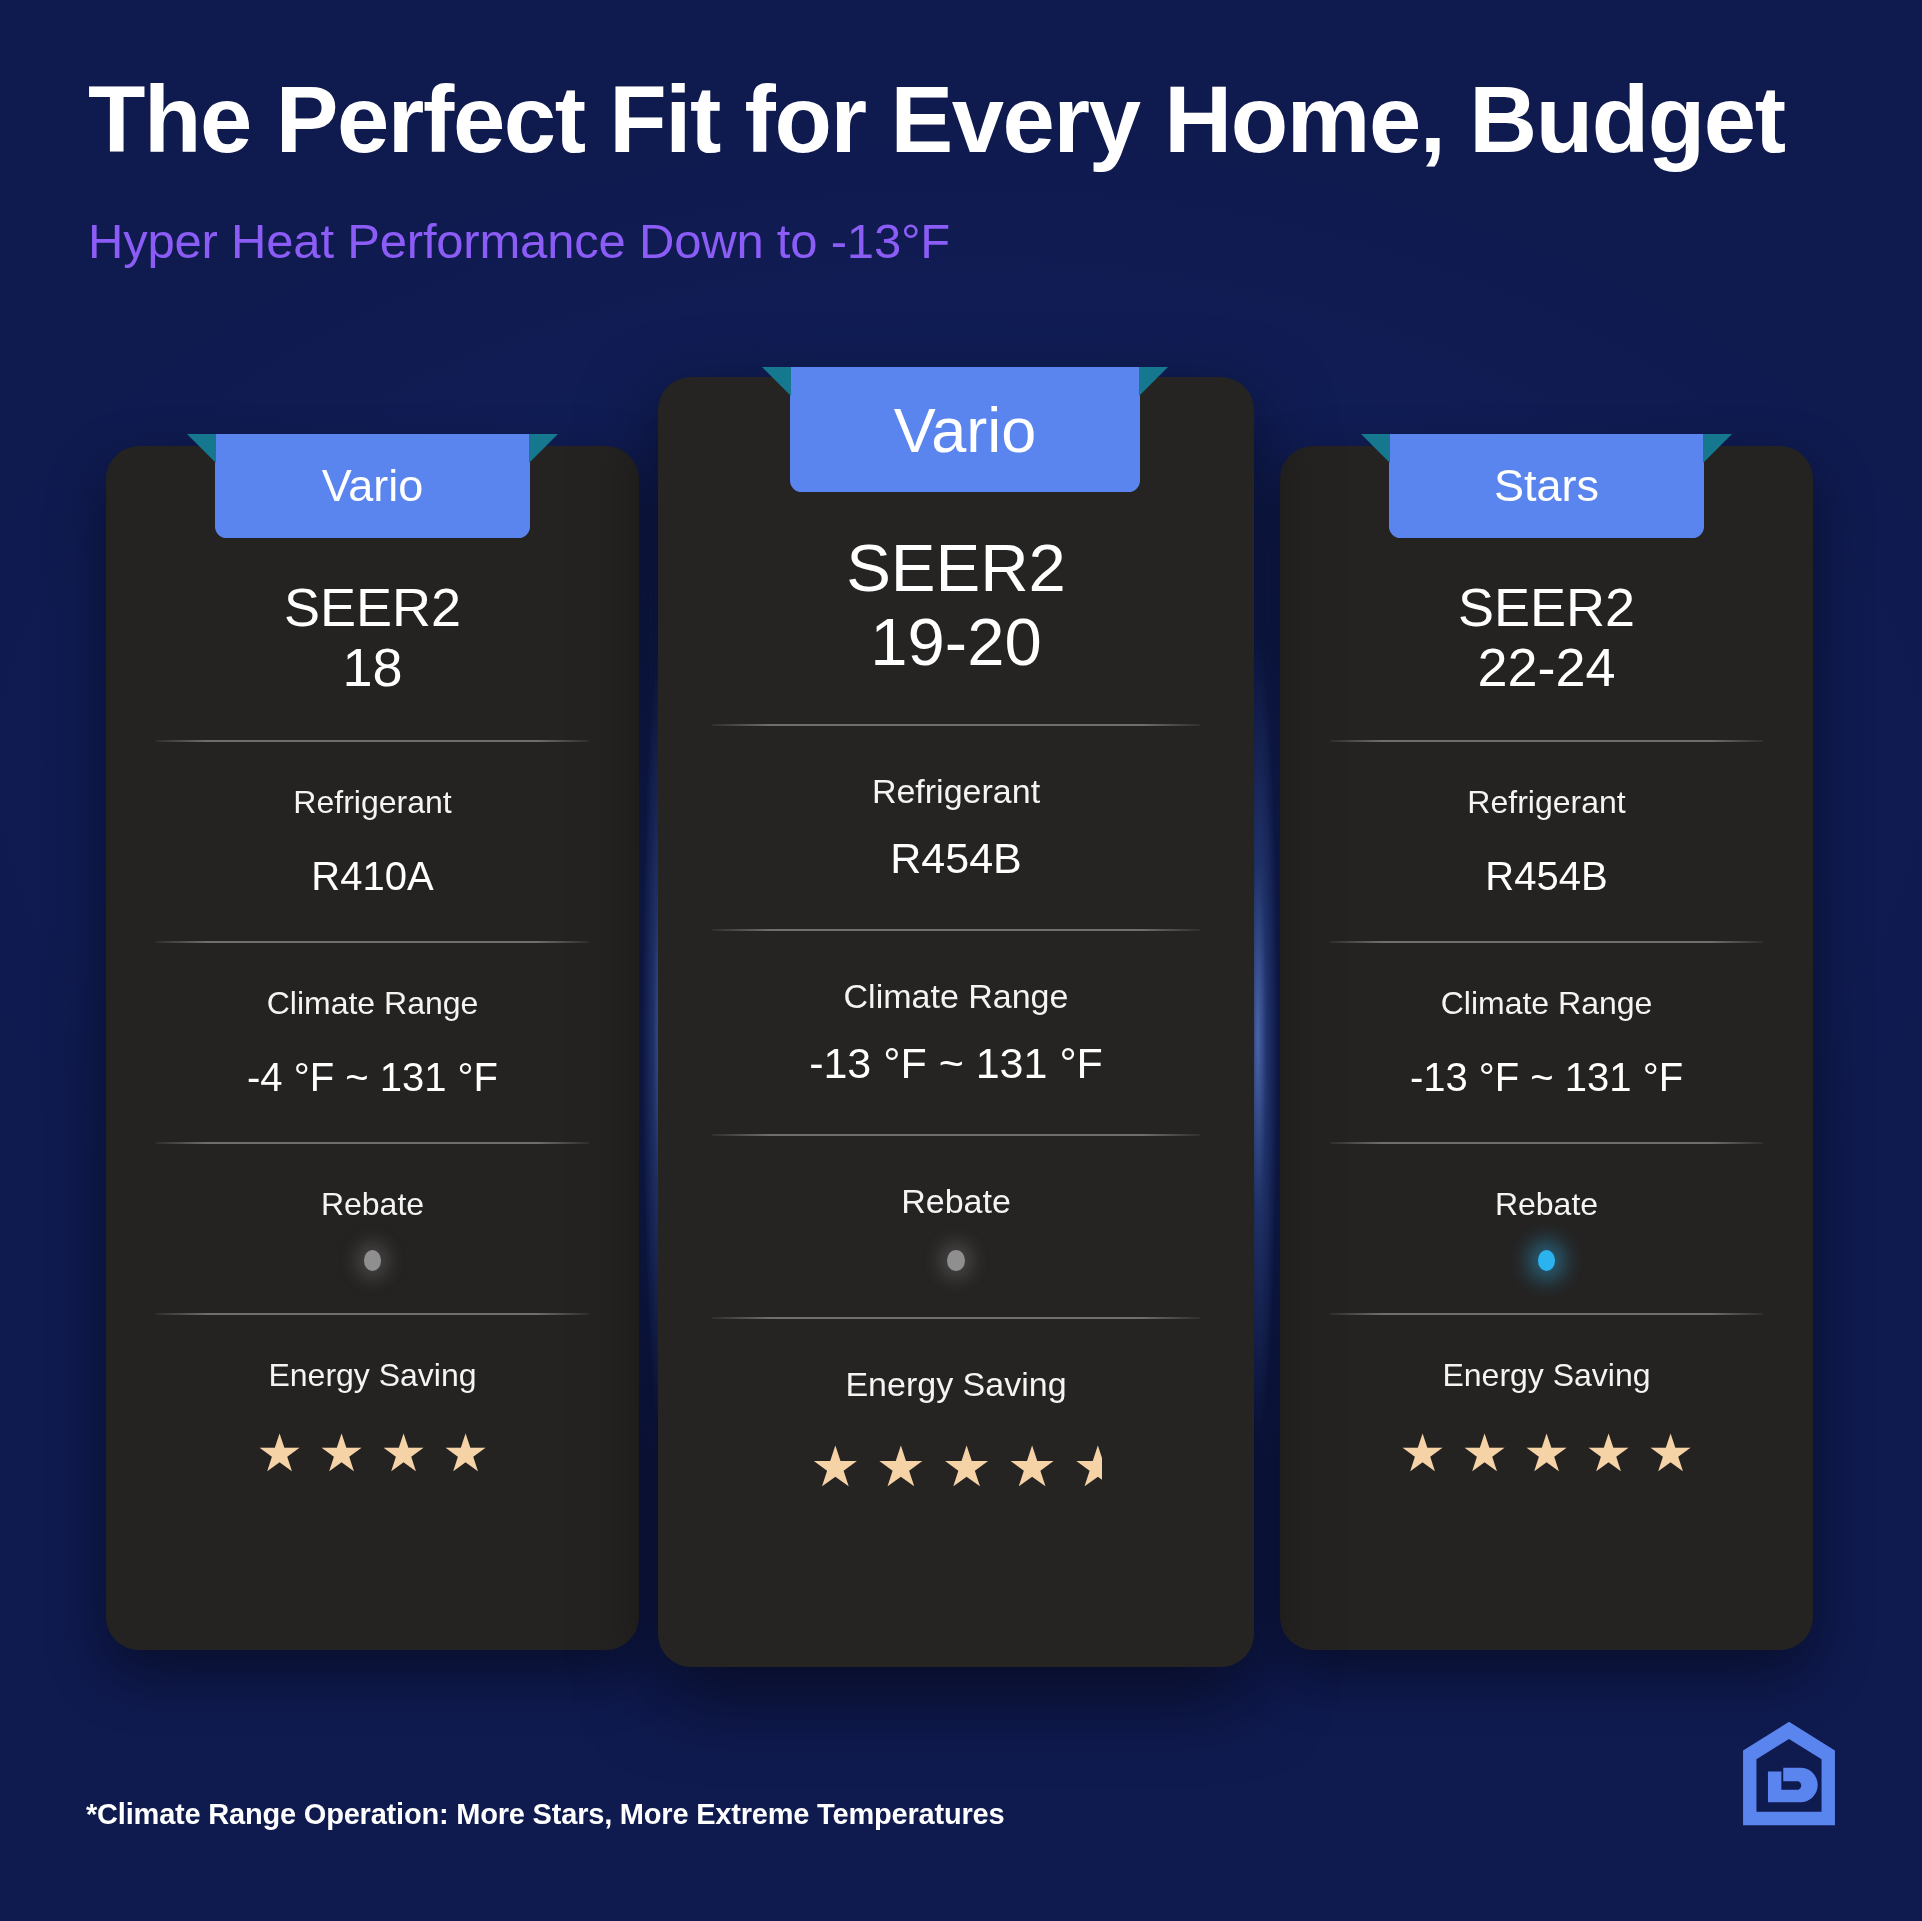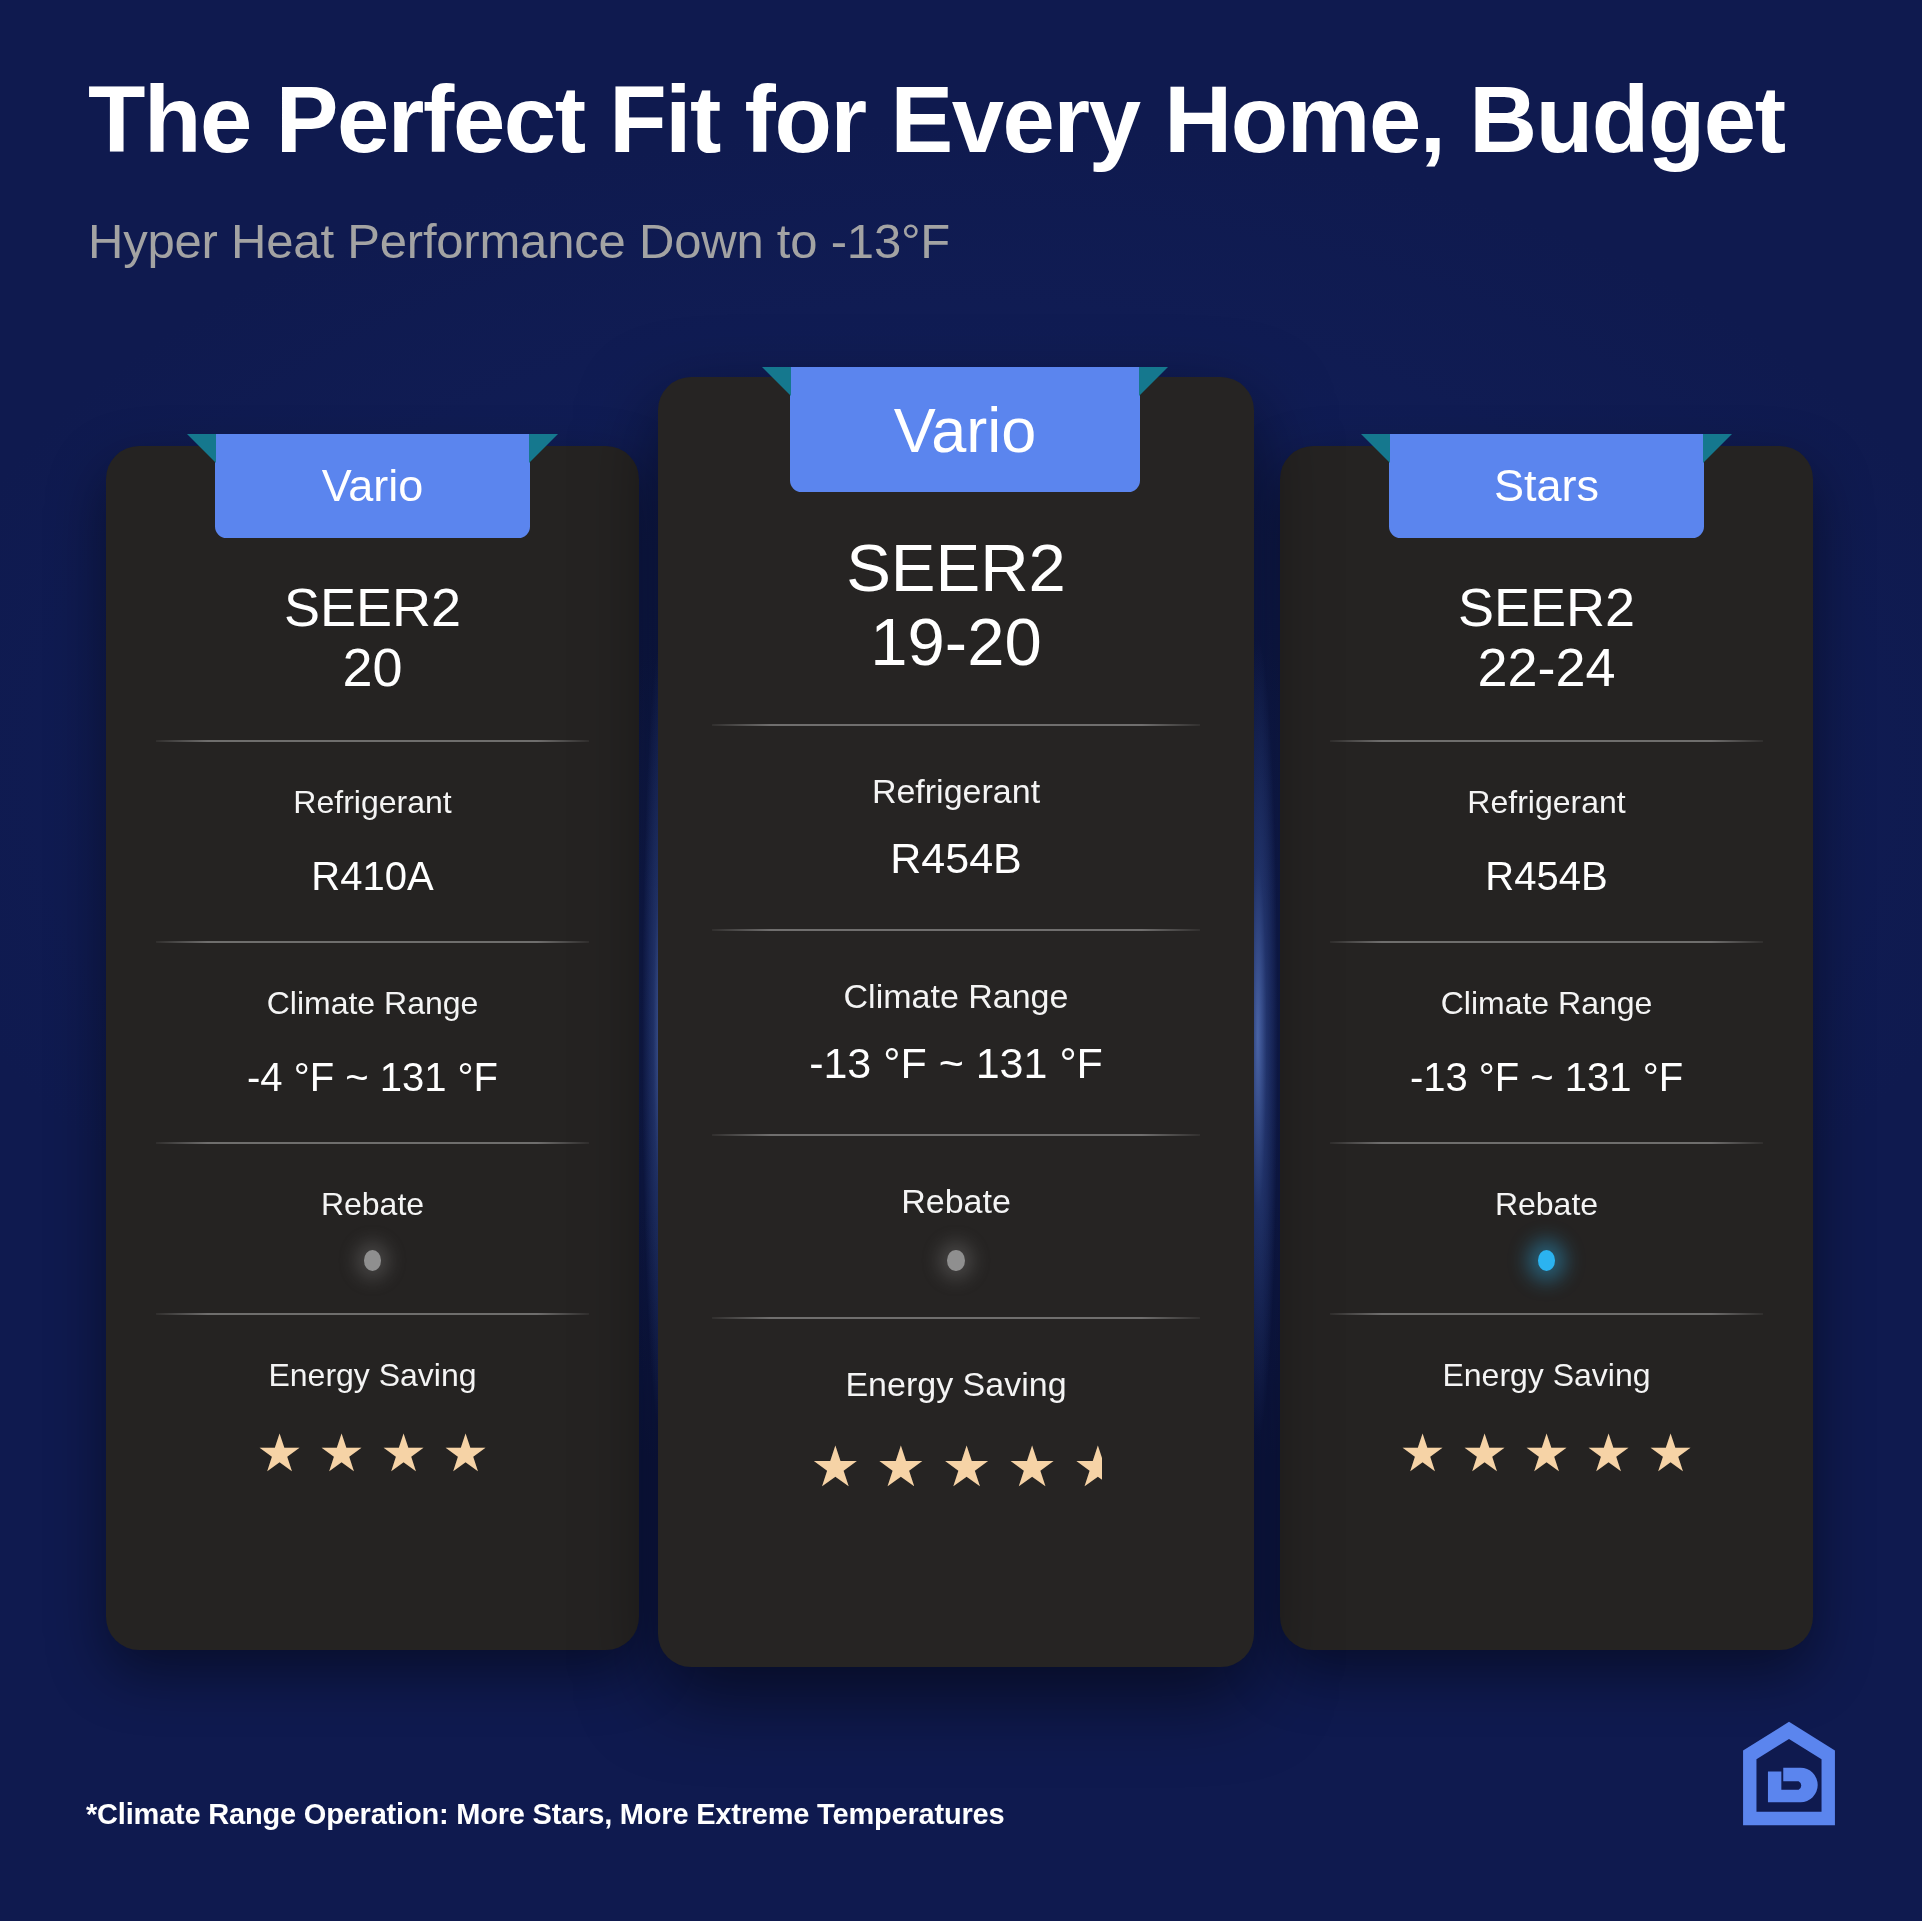--- a/index.html
+++ b/index.html
@@ -38,21 +38,21 @@
     line-height: 1.0;
     font-weight: 700;
     color: #ffffff;
     letter-spacing: -1.4px;
     white-space: nowrap;
   }
   .page-subtitle {
     margin-top: 46px;
     font-size: 49px;
     font-weight: 400;
-    color: #a3a3a3;
+    color: #8b5cf6;
     letter-spacing: -0.2px;
     white-space: nowrap;
   }
 
   
   .cards {
     position: absolute;
     left: 0;
     top: 0;
     width: 1922px;
@@ -235,21 +235,21 @@
   <div class="page-title">The Perfect Fit for Every Home, Budget</div>
   <div class="page-subtitle">Hyper Heat Performance Down to -13°F</div>
 </div>
 
 <div class="cards">
 
   <div class="card side card-left">
     <div class="card-body">
       <div class="seer-label">
         <div>SEER2</div>
-        <div>20</div>
+        <div>18</div>
       </div>
       <div class="divider"></div>
       <div class="spec-name">Refrigerant</div>
       <div class="spec-value">R410A</div>
       <div class="divider"></div>
       <div class="spec-name">Climate Range</div>
       <div class="spec-value">-4 °F ~ 131 °F</div>
       <div class="divider"></div>
       <div class="spec-name">Rebate</div>
       <div class="dot-wrap">

